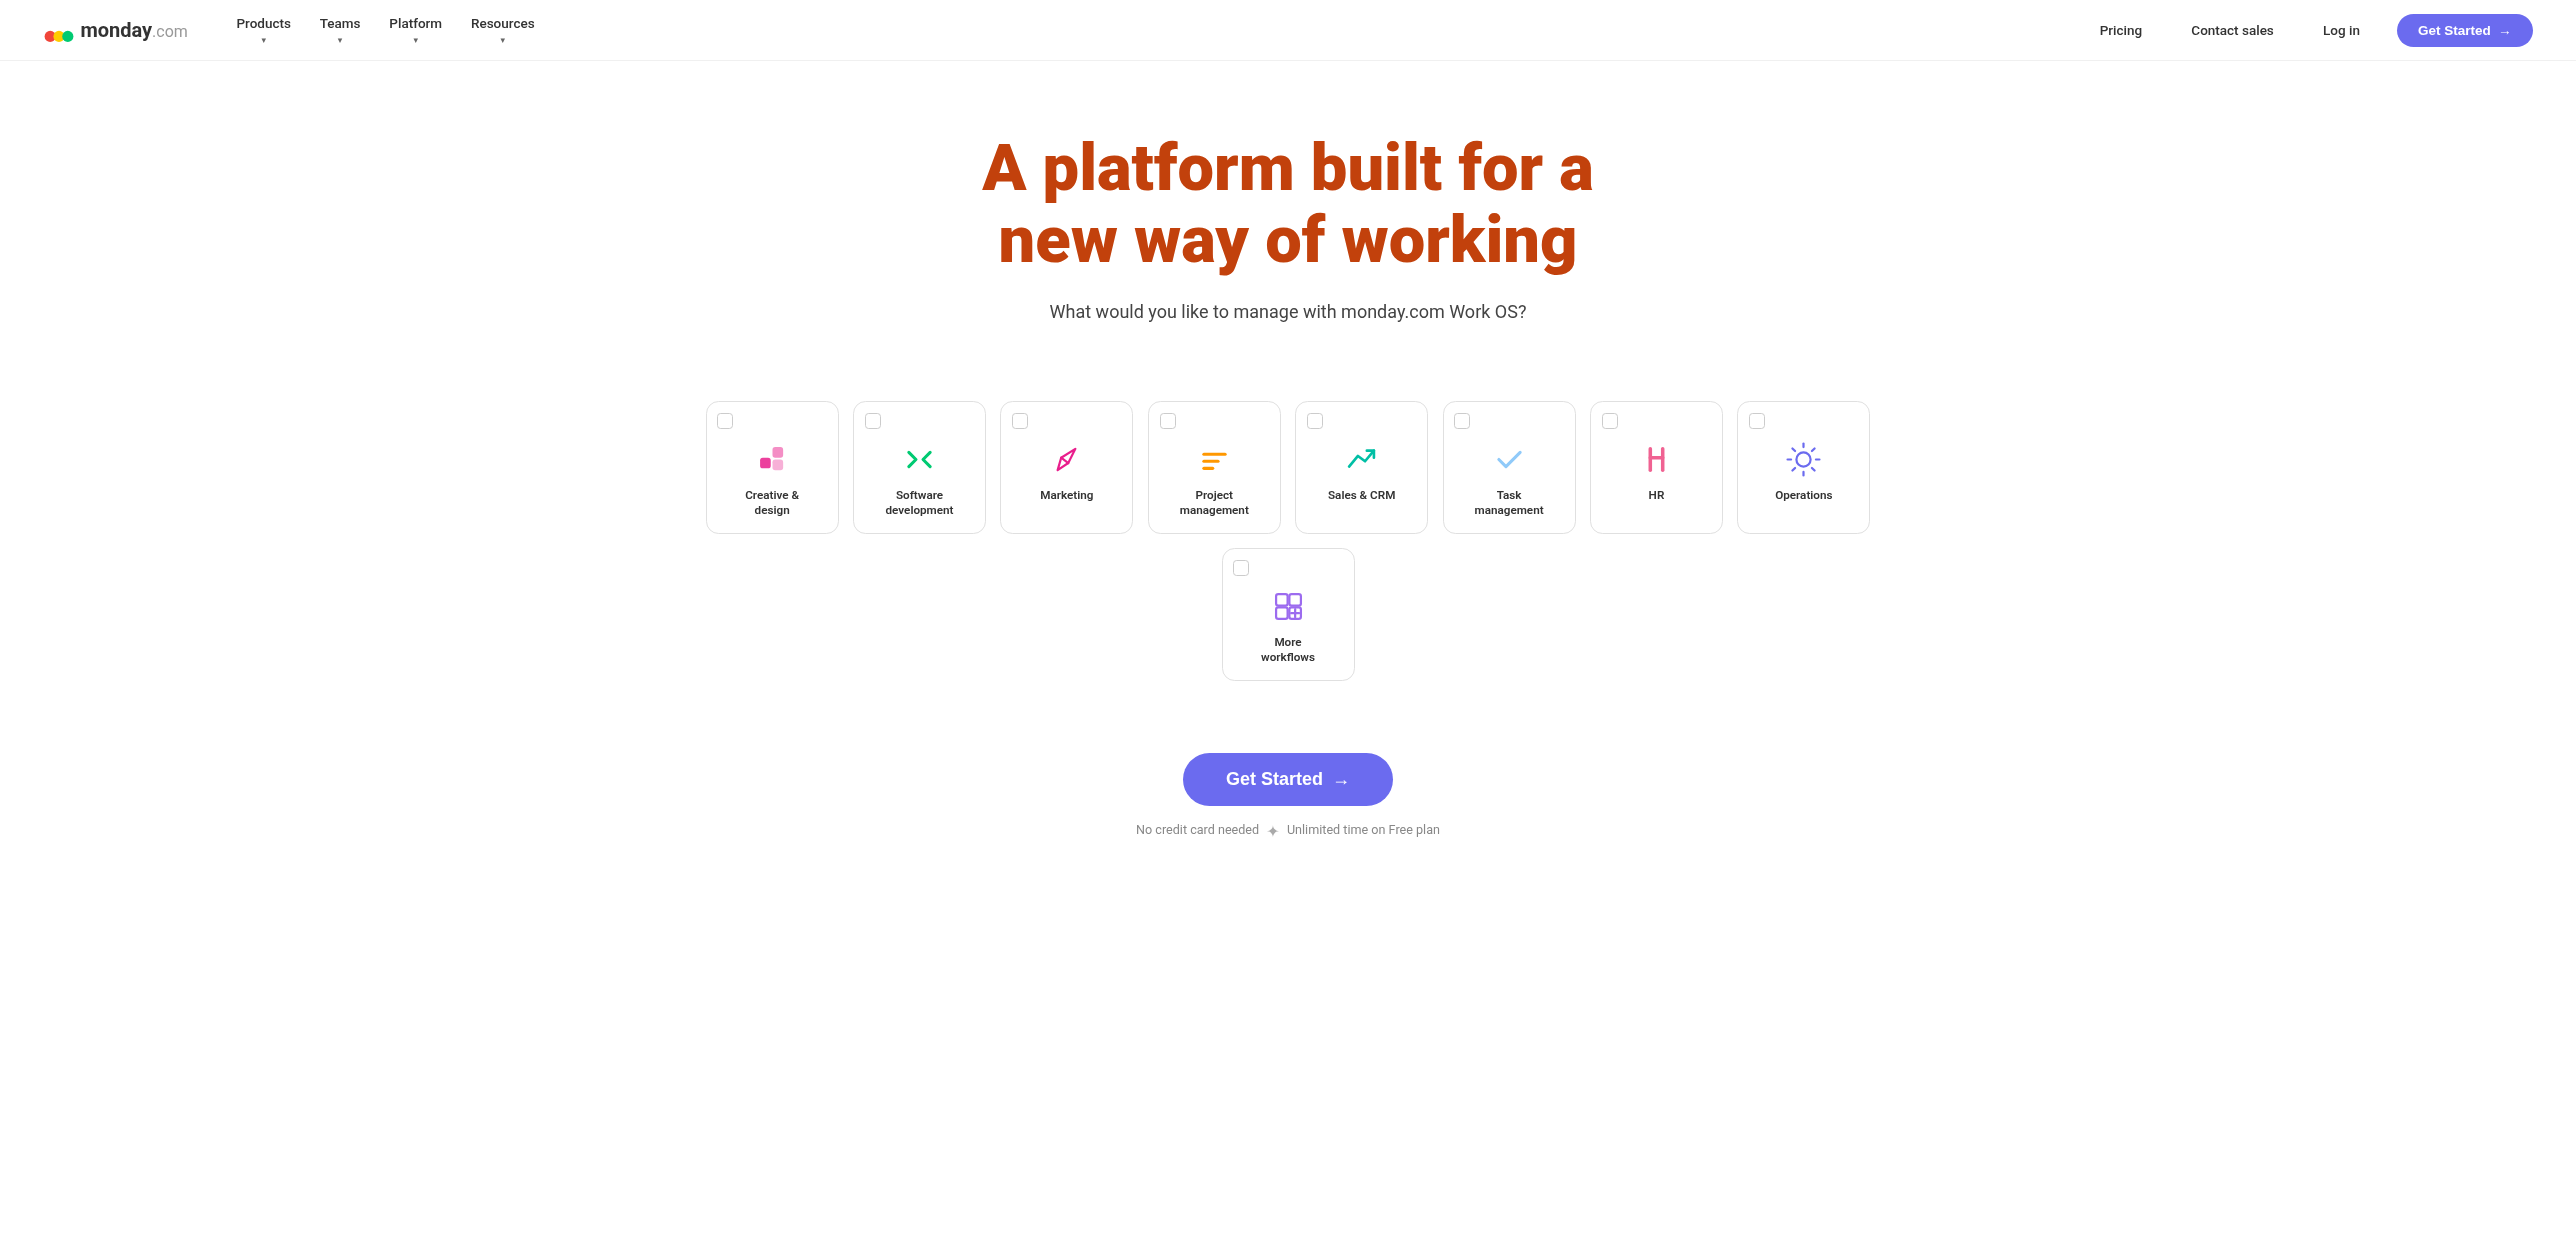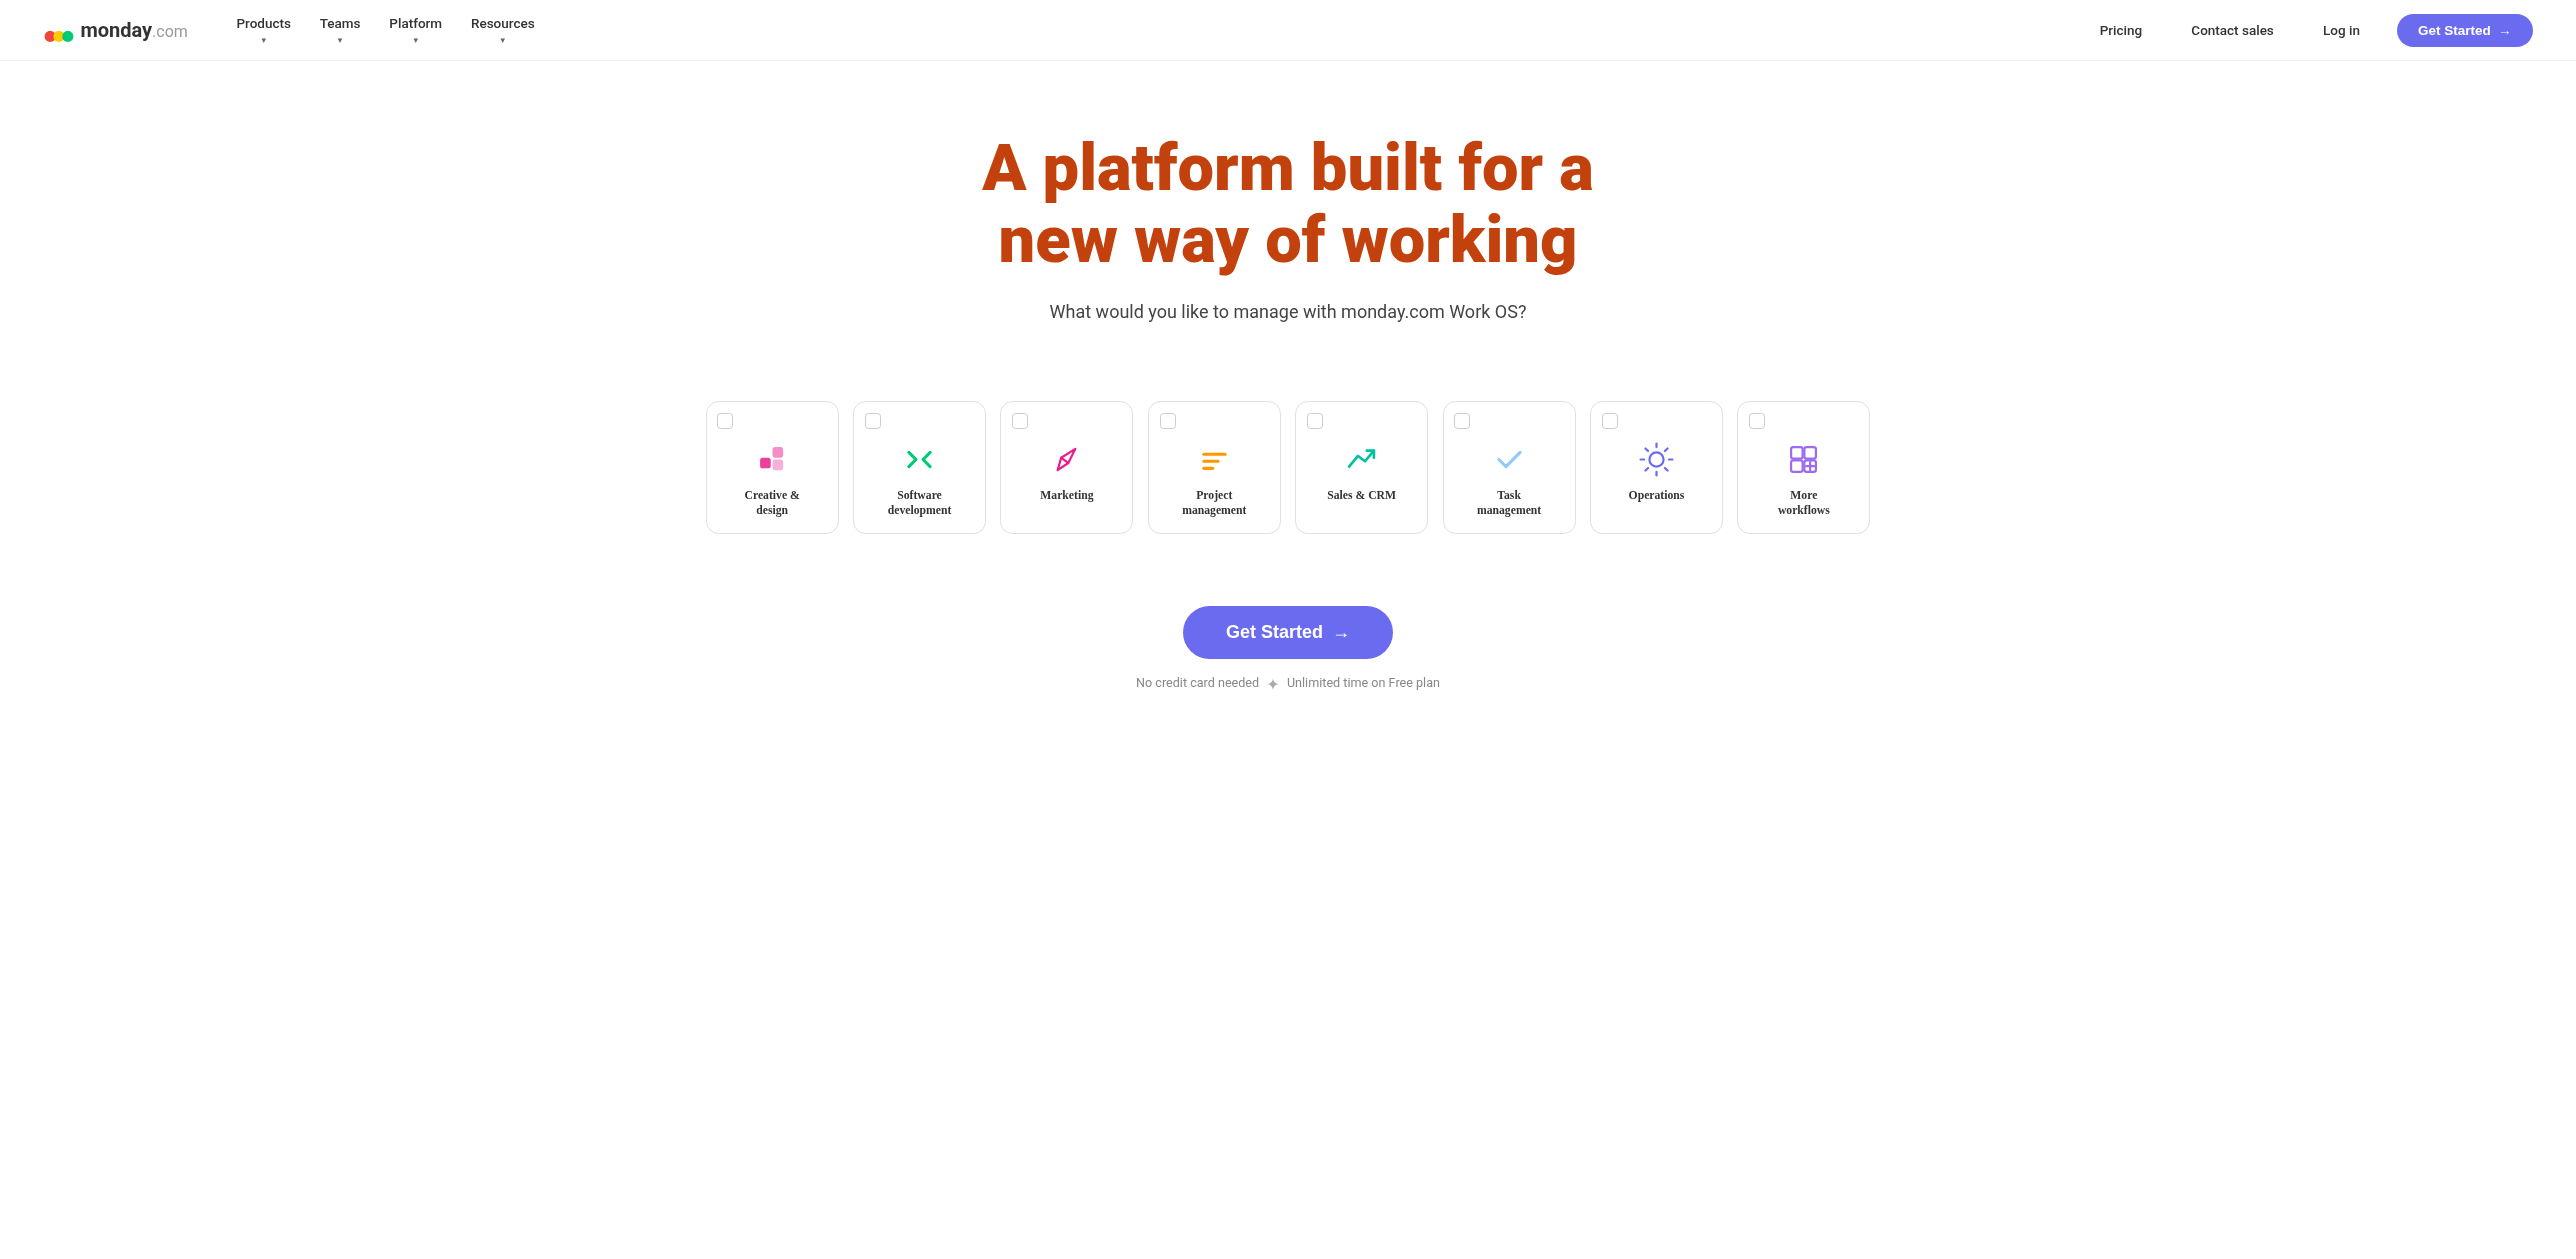--- a/index.html
+++ b/index.html
@@ -157,21 +157,20 @@
       justify-content: center;
       align-self: center;
     }
     .card-label {
       font-size: 11.7px;
       font-weight: 600;
       color: #333;
       text-align: center;
       width: 100%;
       line-height: 1.3;
-      font-family: Liberation Serif, serif;
     }
 
     
     .cta-section {
       text-align: center;
       padding: 36px 21.5px 18px;
     }
     .btn-get-started-main {
       background: #6b6bef;
       color: #fff;
@@ -310,20 +309,31 @@
   <div class="card">
     <div class="card-checkbox"></div>
     <div class="card-icon">
       <svg width="39" height="39" viewBox="0 0 44 44" fill="none">
         <polyline points="10,22 18,30 34,14" stroke="#90caf9" stroke-width="3.5" stroke-linecap="round" stroke-linejoin="round"></polyline>
       </svg>
     </div>
     <div class="card-label">Task<br>management</div>
   </div>
 
+  <div class="card">
+    <div class="card-checkbox"></div>
+    <div class="card-icon">
+      <svg width="39" height="39" viewBox="0 0 44 44" fill="none">
+        <line x1="15" y1="10" x2="15" y2="34" stroke="#f06292" stroke-width="4" stroke-linecap="round"></line>
+        <line x1="15" y1="20" x2="29" y2="20" stroke="#f06292" stroke-width="4" stroke-linecap="round"></line>
+        <line x1="29" y1="10" x2="29" y2="34" stroke="#f06292" stroke-width="4" stroke-linecap="round"></line>
+      </svg>
+    </div>
+    <div class="card-label">HR</div>
+  </div>
 
   <div class="card">
     <div class="card-checkbox"></div>
     <div class="card-icon">
       <svg width="39" height="39" viewBox="0 0 44 44" fill="none">
         <circle cx="22" cy="22" r="8" stroke="#6b6bef" stroke-width="2.5" fill="none"></circle>
         <line x1="22" y1="8" x2="22" y2="4" stroke="#6b6bef" stroke-width="2.5" stroke-linecap="round"></line>
         <line x1="22" y1="40" x2="22" y2="36" stroke="#6b6bef" stroke-width="2.5" stroke-linecap="round"></line>
         <line x1="8" y1="22" x2="4" y2="22" stroke="#6b6bef" stroke-width="2.5" stroke-linecap="round"></line>
         <line x1="40" y1="22" x2="36" y2="22" stroke="#6b6bef" stroke-width="2.5" stroke-linecap="round"></line>

